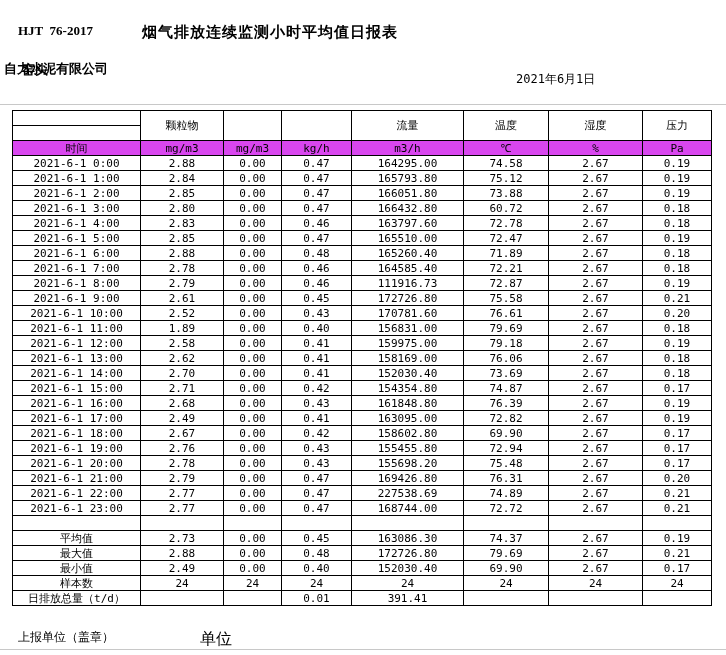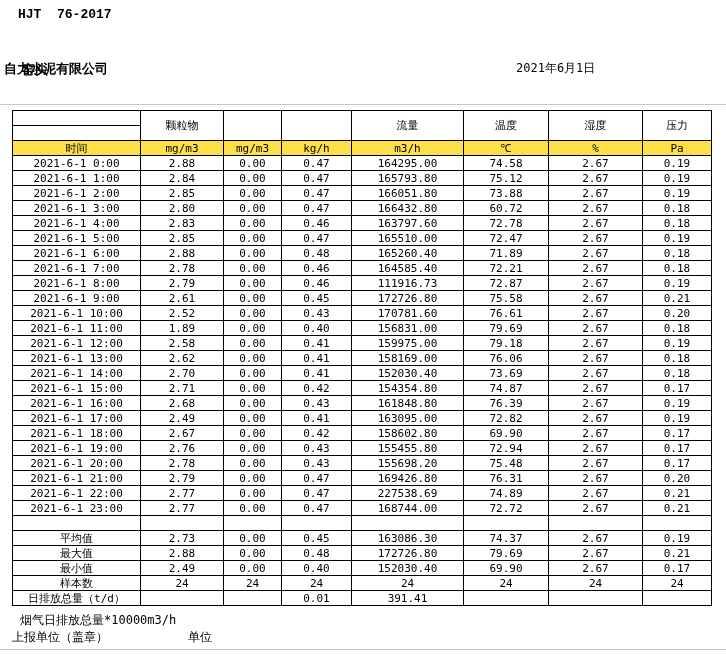--- a/index.html
+++ b/index.html
@@ -1,47 +1,48 @@
 <!DOCTYPE html>
 <html><head>
 <meta charset="utf-8">
 <style>
   html,body{margin:0;padding:0;background:#ffffff;}
   body{width:726px;height:655px;font-family:"DejaVu Sans Mono","Liberation Mono",monospace;color:#000;}
   .page{position:relative;width:726px;height:655px;overflow:hidden;background:#fff;}
 
-  .std-code{position:absolute;left:18px;top:7px;font-size:13px;font-weight:bold;white-space:pre;
-            font-family:Liberation Mono, monospace;}
+  .std-code{position:absolute;left:18px;top:23px;font-size:13px;font-weight:bold;white-space:pre;
+            font-family:Liberation Serif, serif;}
   .doc-title{position:absolute;left:0;top:23px;width:540px;text-align:center;
              font-size:15px;font-weight:bold;letter-spacing:1px;}
   .company{position:absolute;left:4px;top:60px;font-size:13px;font-weight:bold;}
   .station{position:absolute;left:22px;top:61px;font-size:13px;font-weight:bold;}
-  .report-date{position:absolute;left:516px;top:60px;font-size:12px;}
+  .report-date{position:absolute;left:516px;top:71px;font-size:12px;}
 
   .rule-top{position:absolute;left:0;top:104px;width:726px;height:1px;background:#c8c8c8;}
   .rule-bottom{position:absolute;left:0;top:649px;width:726px;height:1px;background:#c8c8c8;}
 
   table.report-table{position:absolute;left:12px;top:110px;border-collapse:collapse;
       table-layout:fixed;width:699px;}
   table.report-table td{border:1px solid #000;height:14px;line-height:13px;font-size:11px;
       text-align:center;padding:0;overflow:hidden;white-space:nowrap;vertical-align:middle;}
-  tr.green-row td{background:#fde047;}
+  tr.green-row td{background:#d946ef;}
   td.h-split{height:14px;}
   tr.spacer-row td{height:14px;}
 
   .footnote{position:absolute;left:20px;top:612px;font-size:12px;}
-  .footer-line{position:absolute;left:12px;top:629px;font-size:12px;}
-  .footer-unit{position:absolute;left:188px;top:629px;font-size:12px;}
+  .footer-line{position:absolute;left:18px;top:629px;font-size:12px;}
+  .footer-unit{position:absolute;left:200px;top:629px;font-size:16px;}
 </style>
 </head>
 <body>
 
 <div class="page">
 
   <div class="std-code">HJT  76-2017</div>
+  <div class="doc-title">烟气排放连续监测小时平均值日报表</div>
   <div class="company">自力水泥有限公司</div>
   <div class="station">窑头</div>
   <div class="report-date">2021年6月1日</div>
 
   <div class="rule-top"></div>
 
   <table class="report-table">
     <colgroup>
       <col style="width:128px">
         <col style="width:83px">
@@ -374,18 +375,17 @@
           <td></td>
           <td>0.01</td>
           <td>391.41</td>
           <td></td>
           <td></td>
           <td></td>
         </tr>
       </tbody>
   </table>
 
-  <div class="footnote">烟气日排放总量*10000m3/h</div>
   <div class="footer-line">上报单位（盖章）</div>
   <div class="footer-unit">单位</div>
 
   <div class="rule-bottom"></div>
 </div>
 
 </body></html>

